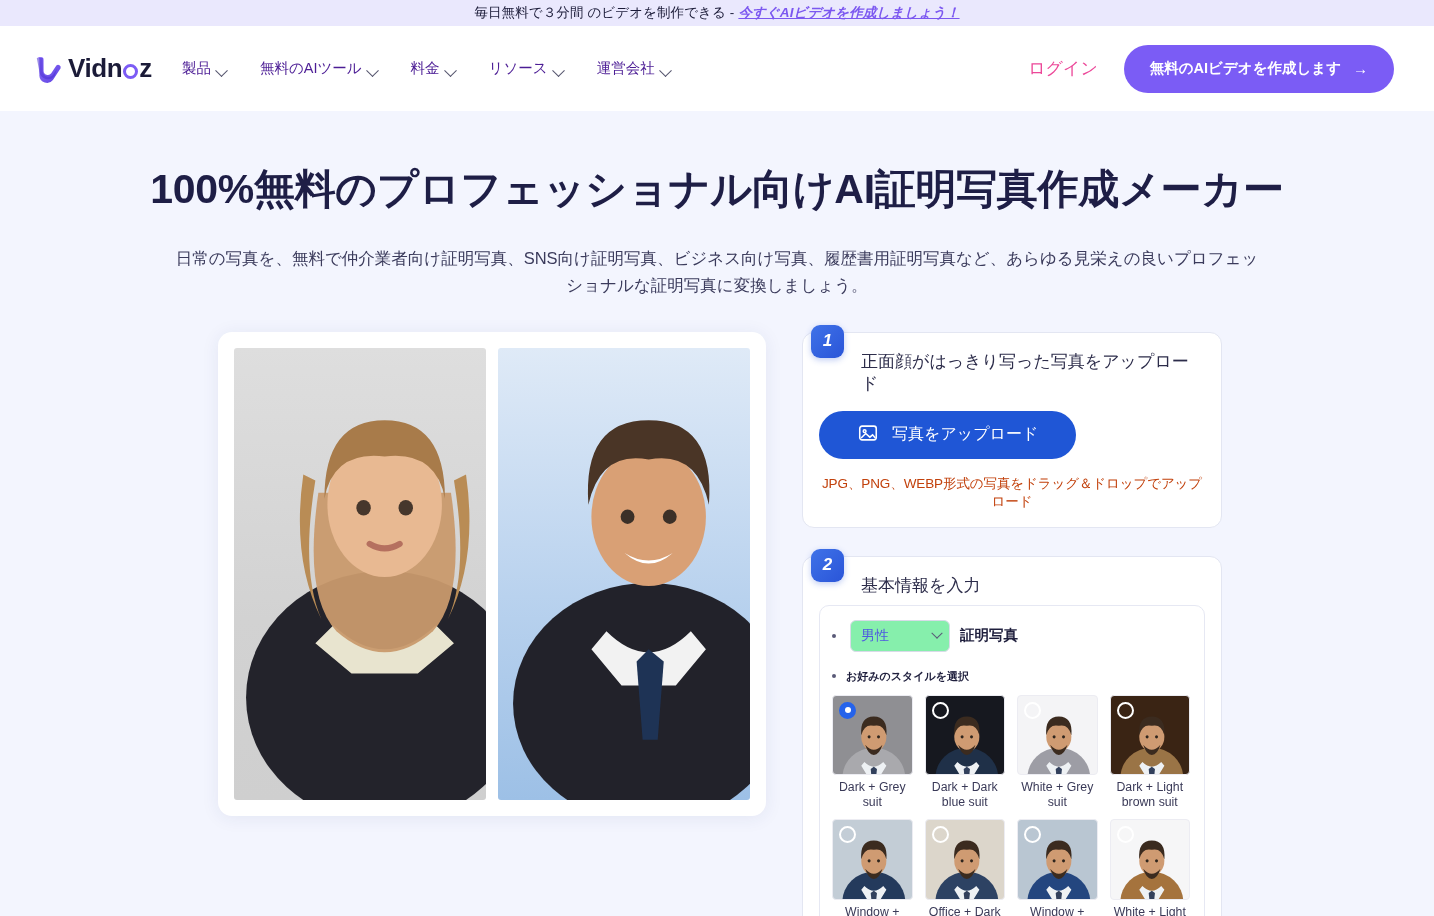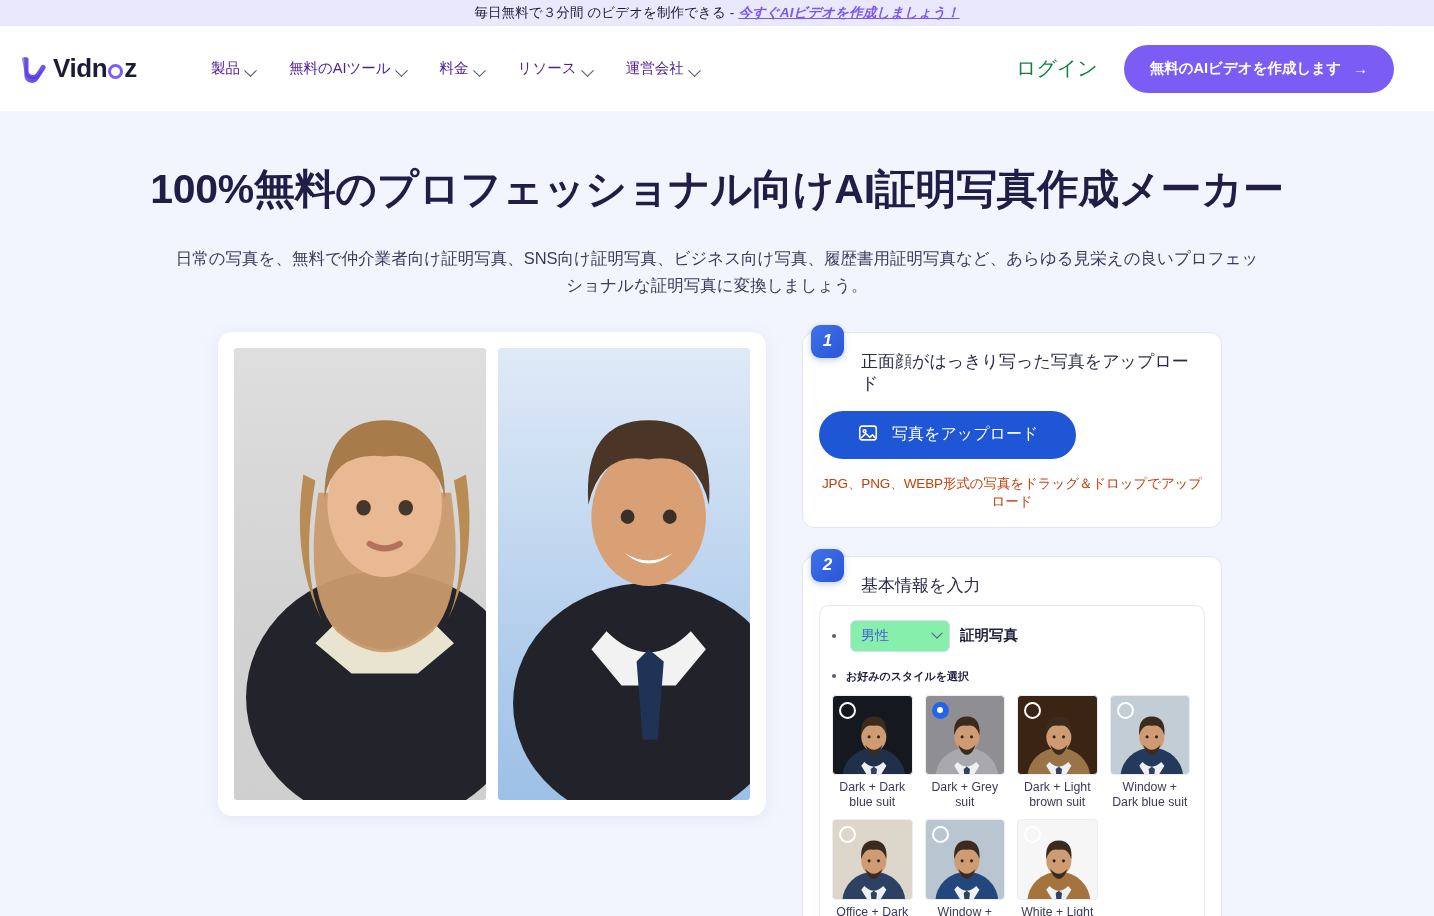--- a/index.html
+++ b/index.html
@@ -28,24 +28,23 @@
     font-style: italic;
     margin-left: 4px;
     cursor: pointer;
   }
 
   
   .header {
     height: 85px;
     background: #ffffff;
     display: flex; align-items: center;
-    padding: 0 40px 0 15px;
+    padding: 0 40px 0 30px;
     position: relative;
     z-index: 5;
-    gap: 44px;
   }
   .logo { display: flex; align-items: center; gap: 4px; cursor: pointer; }
   .logo-mark { width: 34px; height: 34px; display: block; }
   .logo-text {
     font-size: 26px; font-weight: 700; color: #1b1b38;
     letter-spacing: -.4px; display: flex; align-items: center;
   }
   .logo-o {
     display: inline-block;
     width: 15px; height: 15px;
@@ -60,21 +59,21 @@
     font-size: 14.5px; color: #4c1d95; cursor: pointer;
     white-space: nowrap;
   }
   .chev {
     display: inline-block; width: 9px; height: 9px;
     border-right: 1.6px solid #55556e;
     border-bottom: 1.6px solid #55556e;
     transform: rotate(45deg) translate(-2px,-2px);
   }
   .header-right { margin-left: auto; display: flex; align-items: center; gap: 26px; }
-  .login { font-size: 20px; color: #15803d; cursor: pointer; white-space: nowrap; }
+  .login { font-size: 17px; color: #ec4899; cursor: pointer; white-space: nowrap; }
   .cta {
     background: #7b5cf5;
     color: #fff;
     font-size: 14.5px; font-weight: 600;
     border: none; border-radius: 26px;
     height: 48px; padding: 0 26px;
     display: flex; align-items: center; gap: 12px;
     cursor: pointer; white-space: nowrap;
   }
   .cta .arrow { font-size: 15px; }
@@ -375,50 +374,66 @@
           <span class="field-label">証明写真</span>
         </div>
 
         <div class="sub-label">
           <span class="bullet"></span>
           <span>お好みのスタイルを選択</span>
         </div>
 
         <div class="style-grid" id="style-grid">
             <div class="style-cell">
+              <div class="thumb" style="background: rgb(143, 143, 147);">
+                <svg class="t-person" viewBox="0 0 100 100" preserveAspectRatio="xMidYMax meet">
+                  <ellipse cx="52" cy="104" rx="40" ry="38" fill="#a9a9ad"></ellipse>
+                  <path d="M40 84 q12 12 24 0 l4 5 -8 13 h-16 l-8 -13z" fill="#eef1f4"></path>
+                  <path d="M52 90 l4 3 -2 19 -4 0 -2 -19z" fill="#32405c"></path>
+                  <ellipse cx="52" cy="52" rx="16" ry="19" fill="#cf9b72"></ellipse>
+                  <path d="M36 50 q-2 -24 16 -24 q18 0 16 24 q-4 -15 -16 -12 q-12 -3 -16 12z" fill="#3b2b1f"></path>
+                  <path d="M41 62 q11 13 22 0 q-4 13 -11 13 q-7 0 -11 -13z" fill="#3b2b1f"></path>
+                  <ellipse cx="46" cy="52" rx="1.9" ry="2" fill="#2e251d"></ellipse>
+                  <ellipse cx="58" cy="52" rx="1.9" ry="2" fill="#2e251d"></ellipse>
+                </svg>
+                <span class="radio on"></span>
+              </div>
+              <div class="style-label">Dark + Grey suit</div>
+            </div>
+            <div class="style-cell">
               <div class="thumb" style="background: rgb(22, 24, 31);">
                 <svg class="t-person" viewBox="0 0 100 100" preserveAspectRatio="xMidYMax meet">
                   <ellipse cx="52" cy="104" rx="40" ry="38" fill="#1f3048"></ellipse>
                   <path d="M40 84 q12 12 24 0 l4 5 -8 13 h-16 l-8 -13z" fill="#eef1f4"></path>
                   <path d="M52 90 l4 3 -2 19 -4 0 -2 -19z" fill="#32405c"></path>
                   <ellipse cx="52" cy="52" rx="16" ry="19" fill="#cf9b72"></ellipse>
                   <path d="M36 50 q-2 -24 16 -24 q18 0 16 24 q-4 -15 -16 -12 q-12 -3 -16 12z" fill="#3b2b1f"></path>
                   <path d="M41 62 q11 13 22 0 q-4 13 -11 13 q-7 0 -11 -13z" fill="#3b2b1f"></path>
                   <ellipse cx="46" cy="52" rx="1.9" ry="2" fill="#2e251d"></ellipse>
                   <ellipse cx="58" cy="52" rx="1.9" ry="2" fill="#2e251d"></ellipse>
                 </svg>
                 <span class="radio"></span>
               </div>
               <div class="style-label">Dark + Dark blue suit</div>
             </div>
             <div class="style-cell">
-              <div class="thumb" style="background: rgb(143, 143, 147);">
-                <svg class="t-person" viewBox="0 0 100 100" preserveAspectRatio="xMidYMax meet">
-                  <ellipse cx="52" cy="104" rx="40" ry="38" fill="#a9a9ad"></ellipse>
-                  <path d="M40 84 q12 12 24 0 l4 5 -8 13 h-16 l-8 -13z" fill="#eef1f4"></path>
-                  <path d="M52 90 l4 3 -2 19 -4 0 -2 -19z" fill="#32405c"></path>
-                  <ellipse cx="52" cy="52" rx="16" ry="19" fill="#cf9b72"></ellipse>
-                  <path d="M36 50 q-2 -24 16 -24 q18 0 16 24 q-4 -15 -16 -12 q-12 -3 -16 12z" fill="#3b2b1f"></path>
-                  <path d="M41 62 q11 13 22 0 q-4 13 -11 13 q-7 0 -11 -13z" fill="#3b2b1f"></path>
-                  <ellipse cx="46" cy="52" rx="1.9" ry="2" fill="#2e251d"></ellipse>
-                  <ellipse cx="58" cy="52" rx="1.9" ry="2" fill="#2e251d"></ellipse>
-                </svg>
-                <span class="radio on"></span>
-              </div>
-              <div class="style-label">Dark + Grey suit</div>
+              <div class="thumb" style="background: rgb(244, 244, 246);">
+                <svg class="t-person" viewBox="0 0 100 100" preserveAspectRatio="xMidYMax meet">
+                  <ellipse cx="52" cy="104" rx="40" ry="38" fill="#9d9da5"></ellipse>
+                  <path d="M40 84 q12 12 24 0 l4 5 -8 13 h-16 l-8 -13z" fill="#eef1f4"></path>
+                  <path d="M52 90 l4 3 -2 19 -4 0 -2 -19z" fill="#32405c"></path>
+                  <ellipse cx="52" cy="52" rx="16" ry="19" fill="#cf9b72"></ellipse>
+                  <path d="M36 50 q-2 -24 16 -24 q18 0 16 24 q-4 -15 -16 -12 q-12 -3 -16 12z" fill="#3b2b1f"></path>
+                  <path d="M41 62 q11 13 22 0 q-4 13 -11 13 q-7 0 -11 -13z" fill="#3b2b1f"></path>
+                  <ellipse cx="46" cy="52" rx="1.9" ry="2" fill="#2e251d"></ellipse>
+                  <ellipse cx="58" cy="52" rx="1.9" ry="2" fill="#2e251d"></ellipse>
+                </svg>
+                <span class="radio"></span>
+              </div>
+              <div class="style-label">White + Grey suit</div>
             </div>
             <div class="style-cell">
               <div class="thumb" style="background: rgb(58, 36, 20);">
                 <svg class="t-person" viewBox="0 0 100 100" preserveAspectRatio="xMidYMax meet">
                   <ellipse cx="52" cy="104" rx="40" ry="38" fill="#9a7446"></ellipse>
                   <path d="M40 84 q12 12 24 0 l4 5 -8 13 h-16 l-8 -13z" fill="#eef1f4"></path>
                   <path d="M52 90 l4 3 -2 19 -4 0 -2 -19z" fill="#32405c"></path>
                   <ellipse cx="52" cy="52" rx="16" ry="19" fill="#cf9b72"></ellipse>
                   <path d="M36 50 q-2 -24 16 -24 q18 0 16 24 q-4 -15 -16 -12 q-12 -3 -16 12z" fill="#3b2b1f"></path>
                   <path d="M41 62 q11 13 22 0 q-4 13 -11 13 q-7 0 -11 -13z" fill="#3b2b1f"></path>

